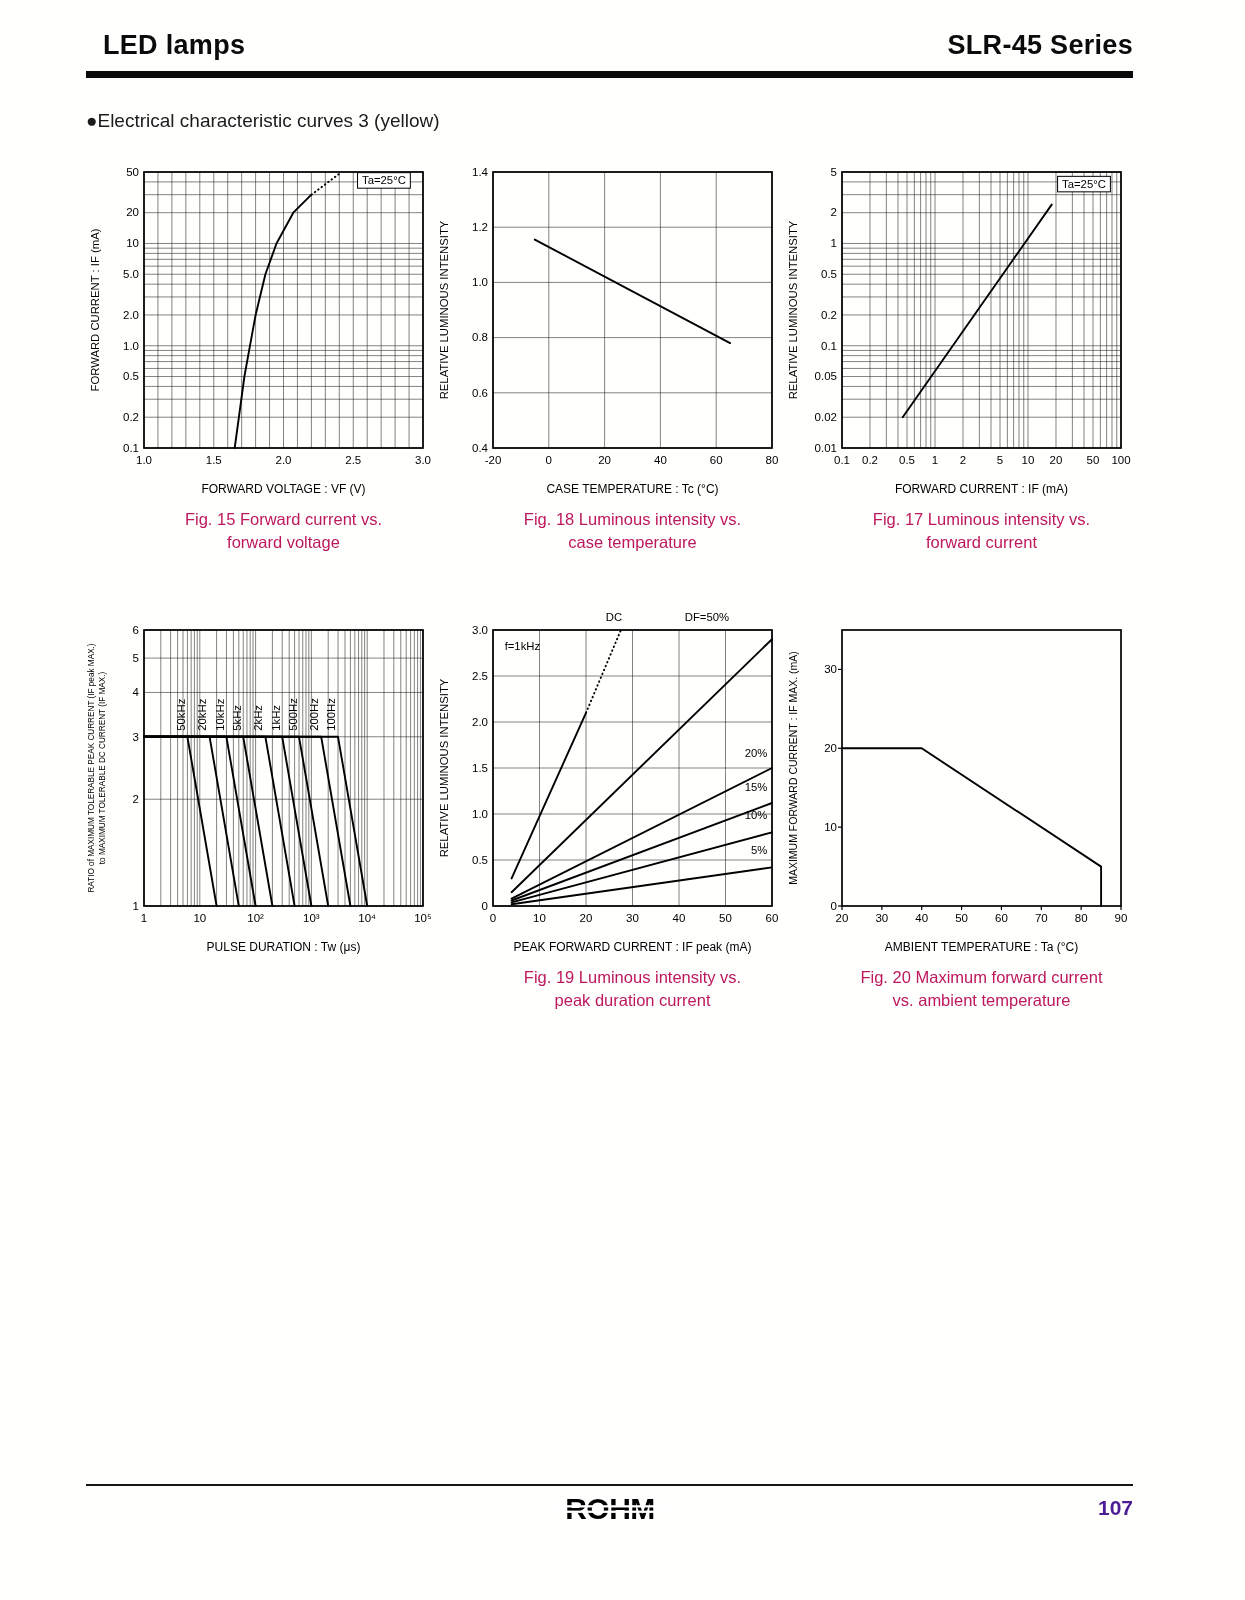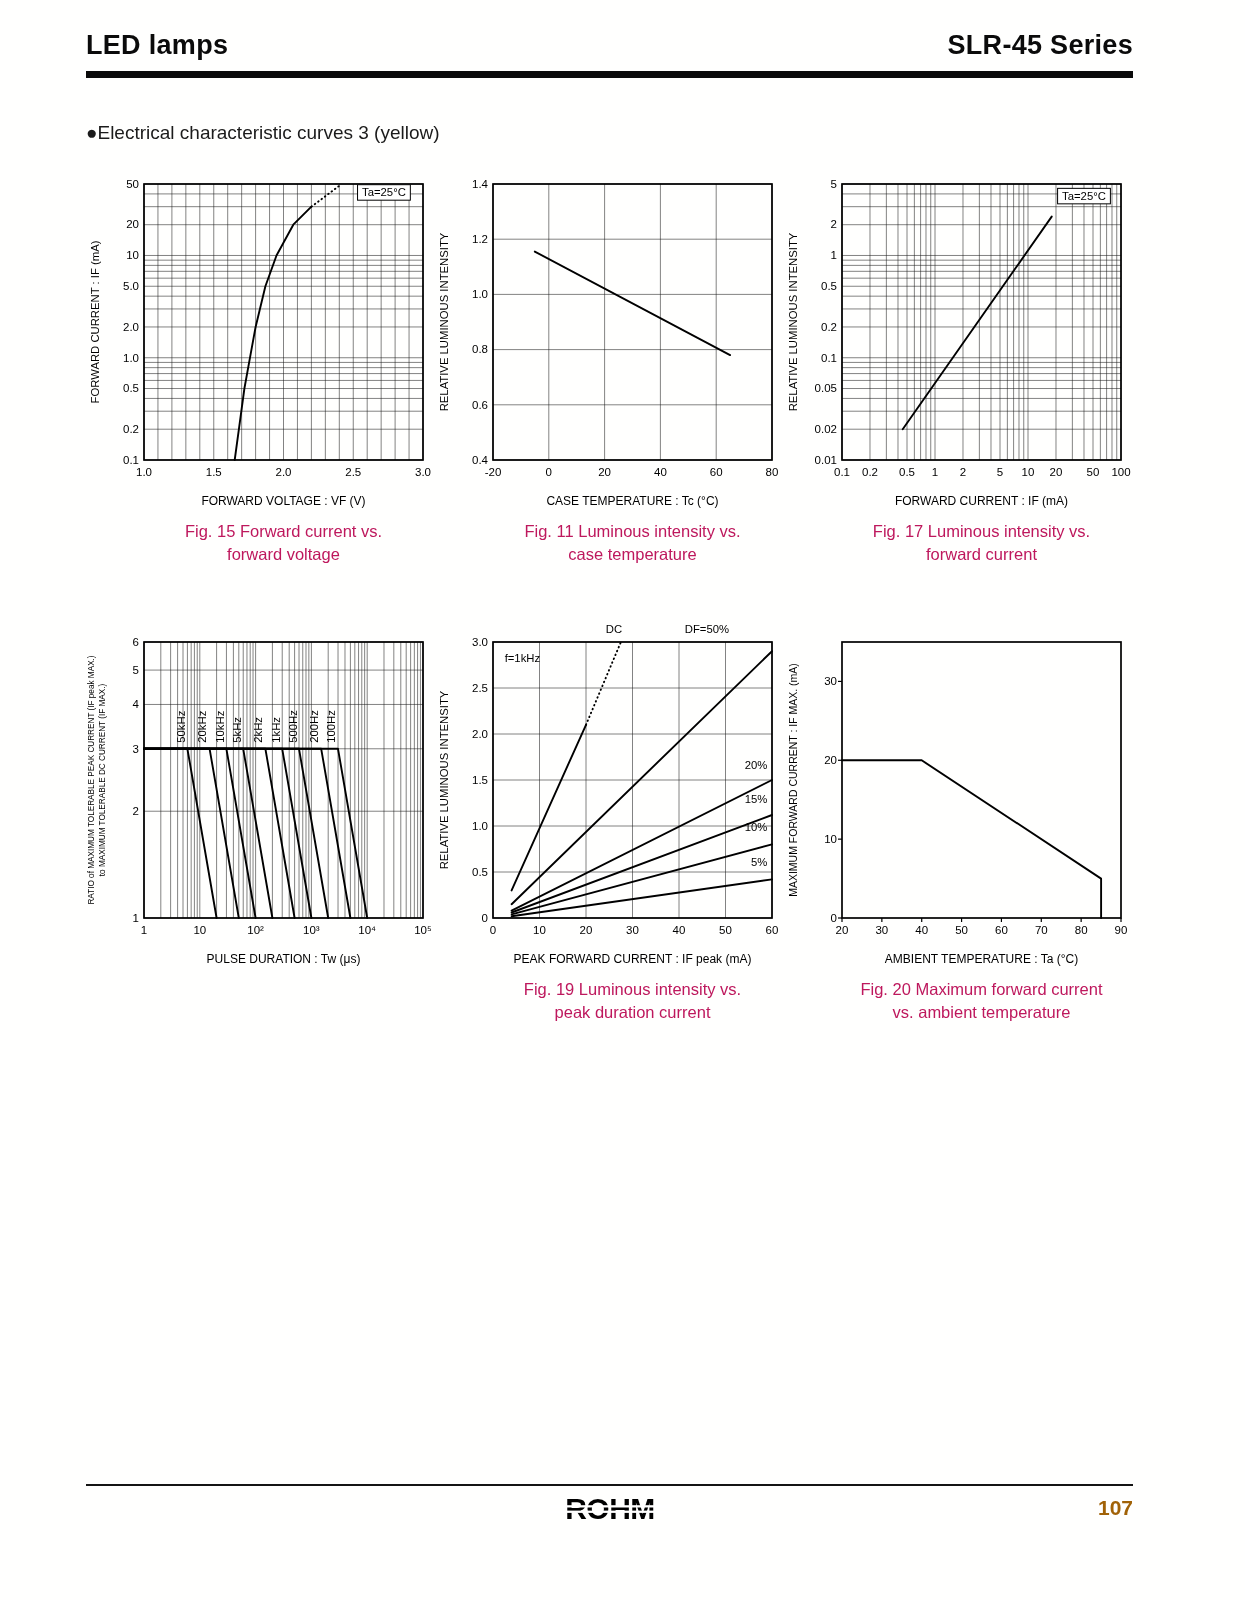--- a/index.html
+++ b/index.html
@@ -9,24 +9,24 @@
     font-family:"Liberation Sans", sans-serif;
     color:#111;
   }
   .page {
     position:relative;
     width:1245px; height:1600px;
     background:#fffffe;
     padding:30px 112px 0 86px;
     overflow:hidden;
   }
-  .hdr { display:flex; justify-content:space-between; align-items:baseline; }
+  .hdr { display:flex; justify-content:space-between; align-items:baseline;margin-left:17px; }
   .hdr .htxt { font-size:27px; font-weight:700; letter-spacing:0.3px; color:#0b0b0b; }
   .hdr-rule { height:7px; background:#0a0a0a; margin-top:10px; }
-  .section { margin-top:44px; font-size:19px; color:#1b1b1b; }
+  .section { margin-top:32px; font-size:19px; color:#1b1b1b; }
   .grid {
     margin-top:22px;
     display:grid;
     grid-template-columns:repeat(3,349px);
     row-gap:58px;
   }
   figure.chart { width:349px; }
   .chart-svg { width:349px; height:348px; display:block; }
   figcaption {
     margin-top:6px;
@@ -36,21 +36,21 @@
     color:#be185d;
     line-height:1.4;
   }
   svg text { font-family:"Liberation Sans", sans-serif; fill:#000; }
   .ftr {
     position:absolute; left:86px; right:112px; top:1484px;
     border-top:2px solid #141414;
     height:70px;
   }
   .ftr .logo-wrap { width:120px; margin:6px auto 12px; }
-  .pageno { position:absolute; right:0; top:10px; font-size:21px; font-weight:700; color:#a16207; }
+  .pageno { position:absolute; right:0; top:10px; font-size:21px; font-weight:700; color:#4c1d95; }
 </style>
 </head>
 <body>
 
 <div class="page">
 
   <div class="hdr">
     <span class="htxt">LED lamps</span>
     <span class="htxt">SLR-45 Series</span>
   </div>
@@ -159,21 +159,21 @@
           <text x="53" y="21.8" text-anchor="end" font-size="11.5">1.4</text>
           <text x="53" y="76.99999999999999" text-anchor="end" font-size="11.5">1.2</text>
           <text x="53" y="132.2" text-anchor="end" font-size="11.5">1.0</text>
           <text x="53" y="187.39999999999998" text-anchor="end" font-size="11.5">0.8</text>
           <text x="53" y="242.60000000000002" text-anchor="end" font-size="11.5">0.6</text>
           <text x="53" y="297.8" text-anchor="end" font-size="11.5">0.4</text>
           <text x="197.5" y="339" text-anchor="middle" font-size="12">CASE  TEMPERATURE : Tc  (°C)</text>
           <text x="13" y="156" text-anchor="middle" font-size="11.3" transform="rotate(-90 13 156)">RELATIVE  LUMINOUS  INTENSITY</text>
         </svg>
       <figcaption>
-        <div>Fig. 11 Luminous intensity vs.</div>
+        <div>Fig. 18 Luminous intensity vs.</div>
         <div>case temperature</div>
       </figcaption>
     </figure>
 
     <figure class="chart">
       <svg class="chart-svg" viewBox="0 0 349 348">
           <line x1="58" y1="18" x2="58" y2="294" stroke="#1c1c1c" stroke-width="0.55"></line>
           <line x1="85.99578959675026" y1="18" x2="85.99578959675026" y2="294" stroke="#1c1c1c" stroke-width="0.55"></line>
           <line x1="102.37227668892861" y1="18" x2="102.37227668892861" y2="294" stroke="#1c1c1c" stroke-width="0.55"></line>
           <line x1="113.9915791935005" y1="18" x2="113.9915791935005" y2="294" stroke="#1c1c1c" stroke-width="0.55"></line>

